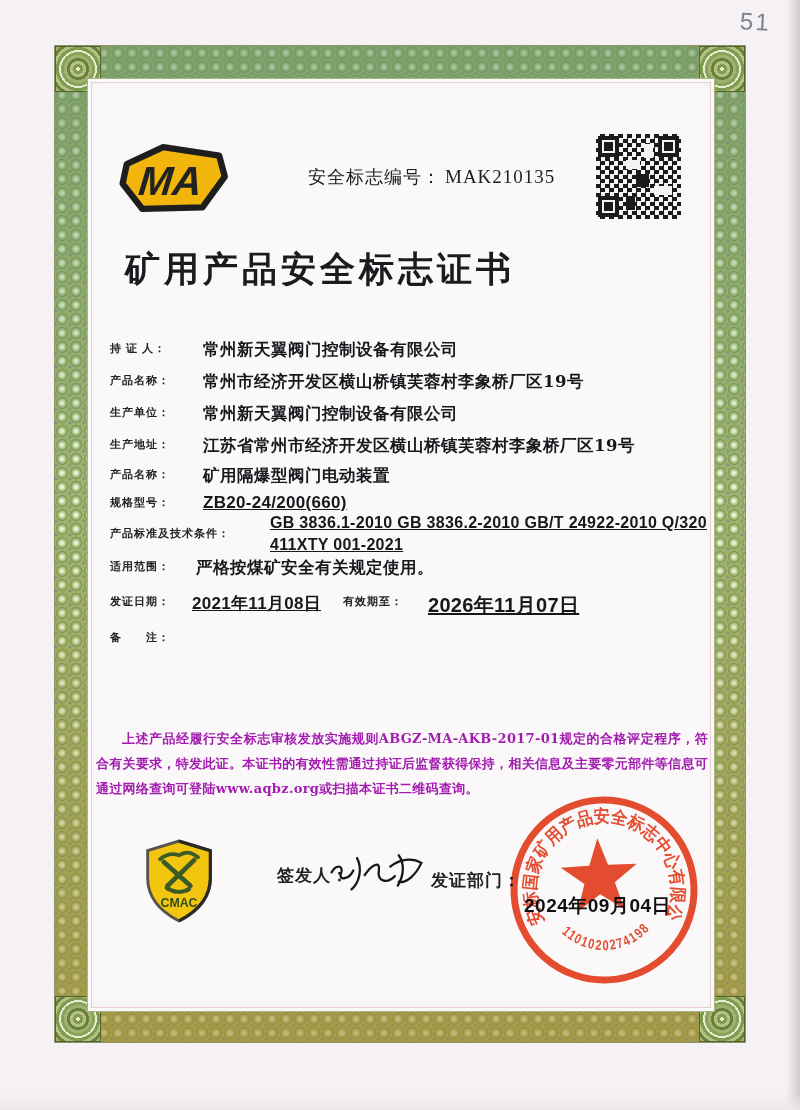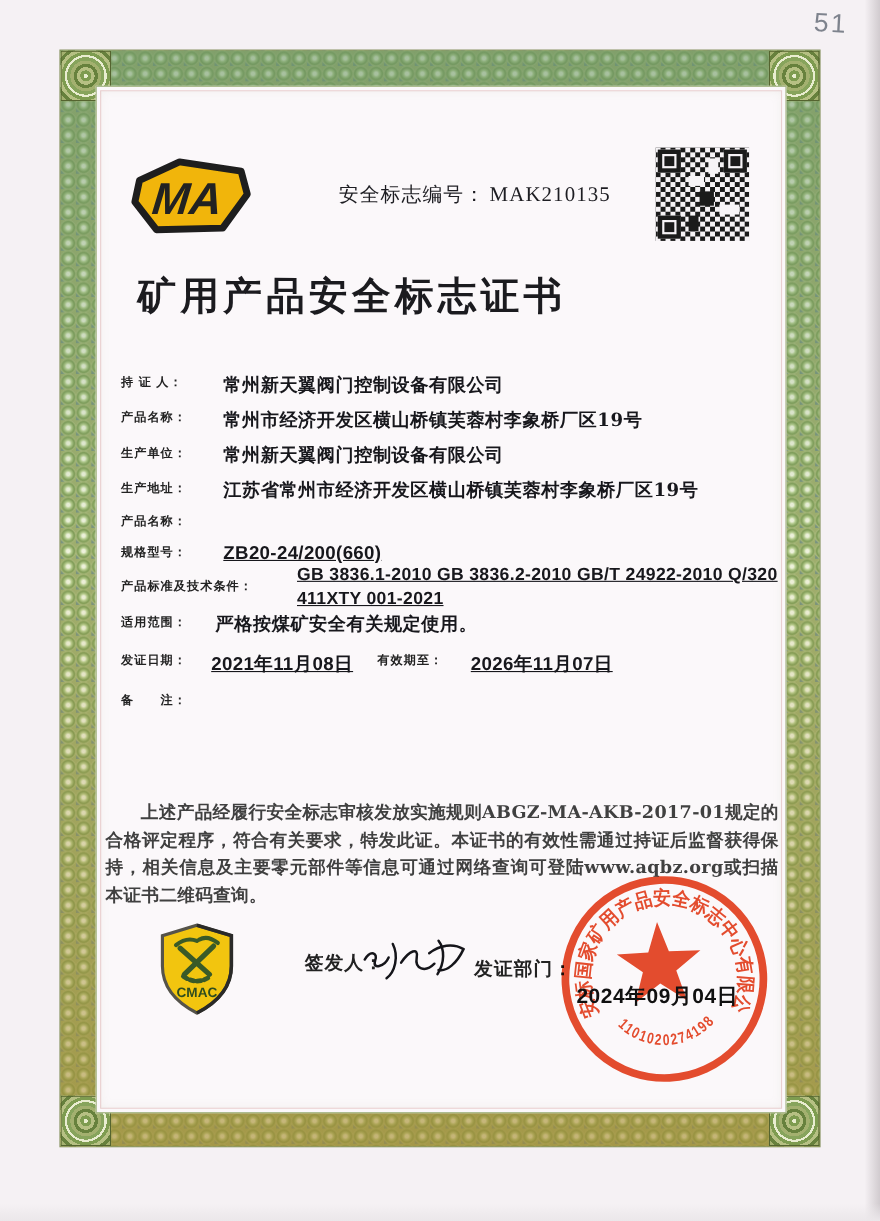--- a/index.html
+++ b/index.html
@@ -54,21 +54,21 @@
   .lbl{font-weight:700;font-size:11px;color:#222;font-family:Liberation Sans, sans-serif;letter-spacing:1px;}
   .val-kai{font-weight:700;font-size:16.5px;color:#17171c;font-family:"DejaVu Serif","Liberation Serif",serif;letter-spacing:.5px;text-align:right;}
   .val-num{font-weight:700;font-size:16px;color:#17171c;font-family:"Liberation Sans",sans-serif;letter-spacing:.3px;text-decoration:underline;}
   .standards-val{
     position:absolute;left:270px;top:512px;width:440px;white-space:normal;
     word-break:break-all;line-height:22px;
   }
   .declaration{
     position:absolute;left:96px;top:726px;width:612px;
     font-family:"DejaVu Serif","Liberation Serif",serif;font-weight:700;
-    font-size:16px;line-height:25px;color:#404040;text-align:justify;
+    font-size:13px;line-height:25px;color:#a21caf;text-align:justify;
     text-indent:2em;letter-spacing:.3px;
   }
   .qr{
     position:absolute;left:596px;top:134px;width:85px;height:85px;
     background:repeating-conic-gradient(#1b1b1b 0% 25%, #f6f3f6 0% 50%);
     background-size:9px 9px;
   }
   .qr .patch{position:absolute;background:#1b1b1b;}
   .qr .patch.w{background:#f6f3f6;}
   .finder{position:absolute;width:13px;height:13px;border:4px solid #1b1b1b;background:#f6f3f6;}
@@ -140,20 +140,21 @@
   <div class="row val-kai" style="left:203px;top:403px;">常州新天翼阀门控制设备有限公司</div>
 
   <div class="row" style="left:110px;top:434px;">
     <span class="lbl">生产地址：</span>
   </div>
   <div class="row val-kai" style="left:203px;top:435px;">江苏省常州市经济开发区横山桥镇芙蓉村李象桥厂区19号</div>
 
   <div class="row" style="left:110px;top:464px;">
     <span class="lbl">产品名称：</span>
   </div>
+  <div class="row val-kai" style="left:203px;top:465px;">矿用隔爆型阀门电动装置</div>
 
   <div class="row" style="left:110px;top:492px;text-align:center;">
     <span class="lbl">规格型号：</span>
   </div>
   <div class="row val-num" style="left:203px;top:493px;font-size:17px;">ZB20-24/200(660)</div>
 
   <div class="row" style="left:110px;top:523px;">
     <span class="lbl">产品标准及技术条件：</span>
   </div>
   <div class="standards-val val-num">GB 3836.1-2010 GB 3836.2-2010 GB/T 24922-2010 Q/320411XTY 001-2021</div>
@@ -163,21 +164,21 @@
   </div>
   <div class="row val-kai" style="left:196px;top:557px;">严格按煤矿安全有关规定使用。</div>
 
   <div class="row" style="left:110px;top:591px;">
     <span class="lbl">发证日期：</span>
   </div>
   <div class="row val-num" style="left:192px;top:592px;font-size:17px;">2021年11月08日</div>
   <div class="row" style="left:343px;top:591px;">
     <span class="lbl">有效期至：</span>
   </div>
-  <div class="row val-num" style="left:428px;top:592px;font-size:17px;">2026年11月07日</div>
+  <div class="row val-num" style="left:428px;top:592px;font-size:20px;">2026年11月07日</div>
 
   <div class="row" style="left:110px;top:627px;">
     <span class="lbl">备　　注：</span>
   </div>
   <div class="row val-kai" style="left:203px;top:628px;"></div>
 
   <div class="declaration">上述产品经履行安全标志审核发放实施规则ABGZ-MA-AKB-2017-01规定的合格评定程序，符合有关要求，特发此证。本证书的有效性需通过持证后监督获得保持，相关信息及主要零元部件等信息可通过网络查询可登陆www.aqbz.org或扫描本证书二维码查询。</div>
 
   <svg class="abs" style="left:141px;top:838px;" width="76" height="86" viewBox="0 0 80 90">
     <path d="M40 3 L73 13 L73 42 Q73 70 40 87 Q7 70 7 42 L7 13 Z" fill="#f2c50f" stroke="#55534a" stroke-width="3"></path>

